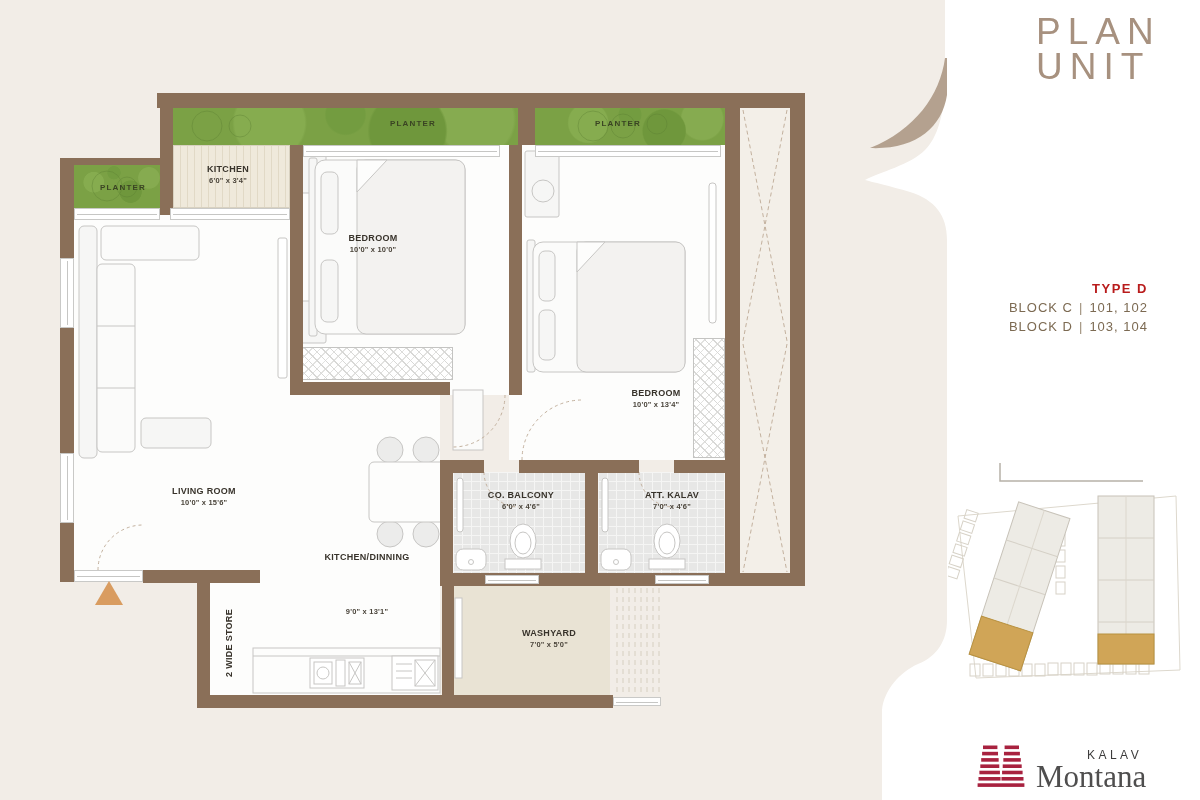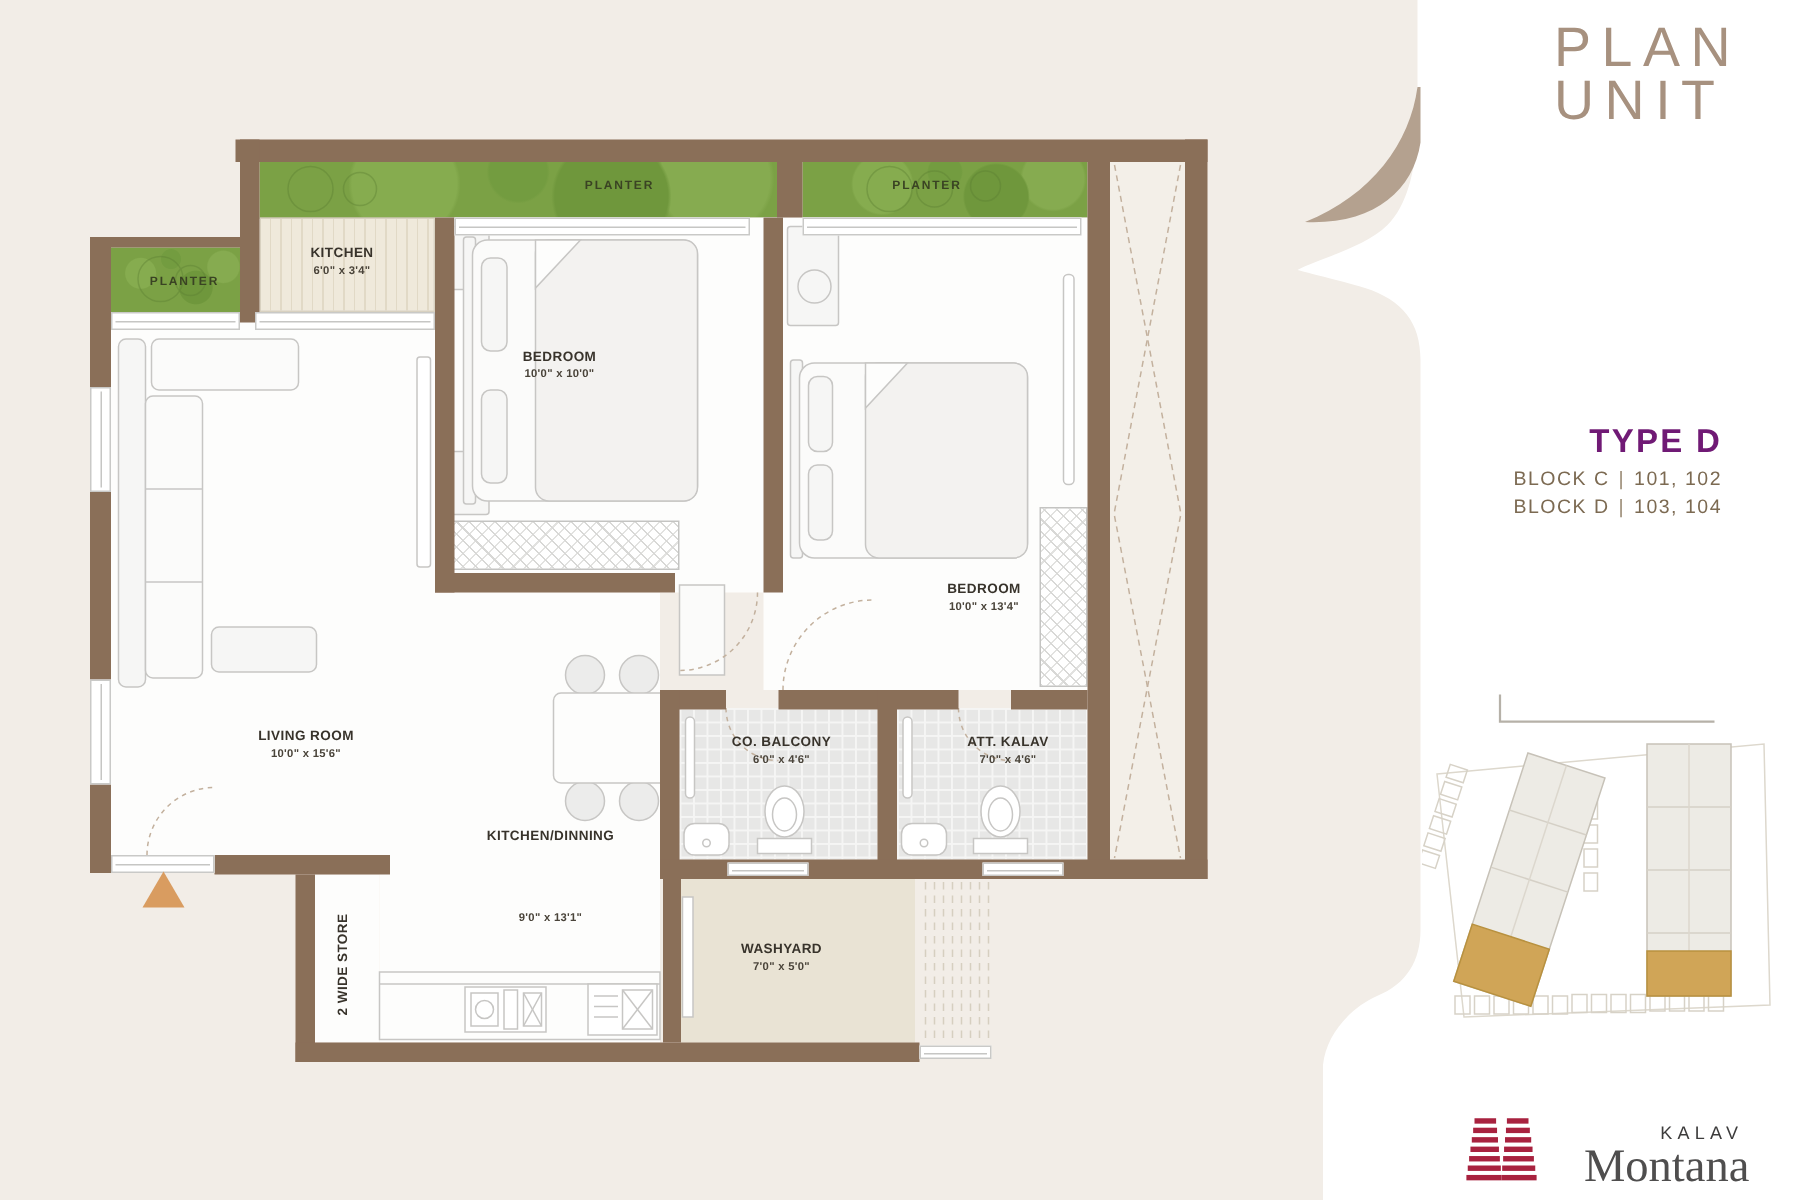--- a/index.html
+++ b/index.html
@@ -35,25 +35,25 @@
   .rd{font:700 7.5px/1.2 "Liberation Sans",sans-serif;color:#4a443a;letter-spacing:.2px;}
   .pl{font:700 8px/1 "Liberation Sans",sans-serif;color:#3a4323;letter-spacing:1.2px;}
   #arrow{position:absolute;left:38px;top:493px;width:0;height:0;z-index:6;
      border-left:14px solid transparent;border-right:14px solid transparent;
      border-bottom:24px solid #d99c60;}
   
   #deco{position:absolute;left:790px;top:0;z-index:0;}
   #title{position:absolute;left:1036px;top:14px;z-index:2;color:#a7917f;
      font-size:37px;font-weight:300;letter-spacing:7px;line-height:35px;}
   #typeinfo{position:absolute;right:52px;top:281px;text-align:right;z-index:2;}
-  .type-title{font-size:22px;font-weight:700;color:#701a75;letter-spacing:1.5px;}
+  .type-title{font-size:13px;font-weight:700;color:#b91c1c;letter-spacing:1.5px;}
   .type-row{font-size:13px;color:#7c6a52;letter-spacing:1px;margin-top:4px;}
   .type-sep{margin:0 6px;color:#9a8a74;}
   #siteplan{position:absolute;left:948px;top:458px;z-index:2;}
-  #brand{position:absolute;left:974px;top:744px;display:flex;align-items:flex-end;z-index:2;gap:20px;}
+  #brand{position:absolute;left:974px;top:744px;display:flex;align-items:flex-end;z-index:2;}
   #brand-text{margin-left:8px;display:flex;flex-direction:column;align-items:flex-end;}
   #kalav{font-size:12px;letter-spacing:3.5px;color:#3d3c3c;font-weight:500;padding-right:4px;}
   #montana{font-family:"Liberation Serif",serif;font-size:31px;color:#4f4e4e;line-height:1;margin-top:-1px;}
 </style>
 </head>
 <body>
 
 <svg id="deco" width="410" height="800" viewBox="0 0 410 800">
   <path d="M155,0 L410,0 L410,800 L92,800 L92,710
            C94,690 110,672 128,664 C148,656 157,640 157,620
@@ -257,21 +257,21 @@
     <span class="rd">9'0" x 13'1"</span>
   </div>
   <div class="lbl" style="left:464px;top:412px;">
     <span class="rn">CO. BALCONY</span>
     <span class="rd">6'0" x 4'6"</span>
   </div>
   <div class="lbl" style="left:615px;top:412px;">
     <span class="rn">ATT. KALAV</span>
     <span class="rd">7'0" x 4'6"</span>
   </div>
-  <div class="lbl" style="left:464px;top:550px;">
+  <div class="lbl" style="left:492px;top:550px;">
     <span class="rn">WASHYARD</span>
     <span class="rd">7'0" x 5'0"</span>
   </div>
   <div class="lbl vert" style="left:172px;top:555px;">
     <span class="rn">2 WIDE STORE</span>
   </div>
 </div>
 
 <div id="title">
   <div>PLAN</div>

